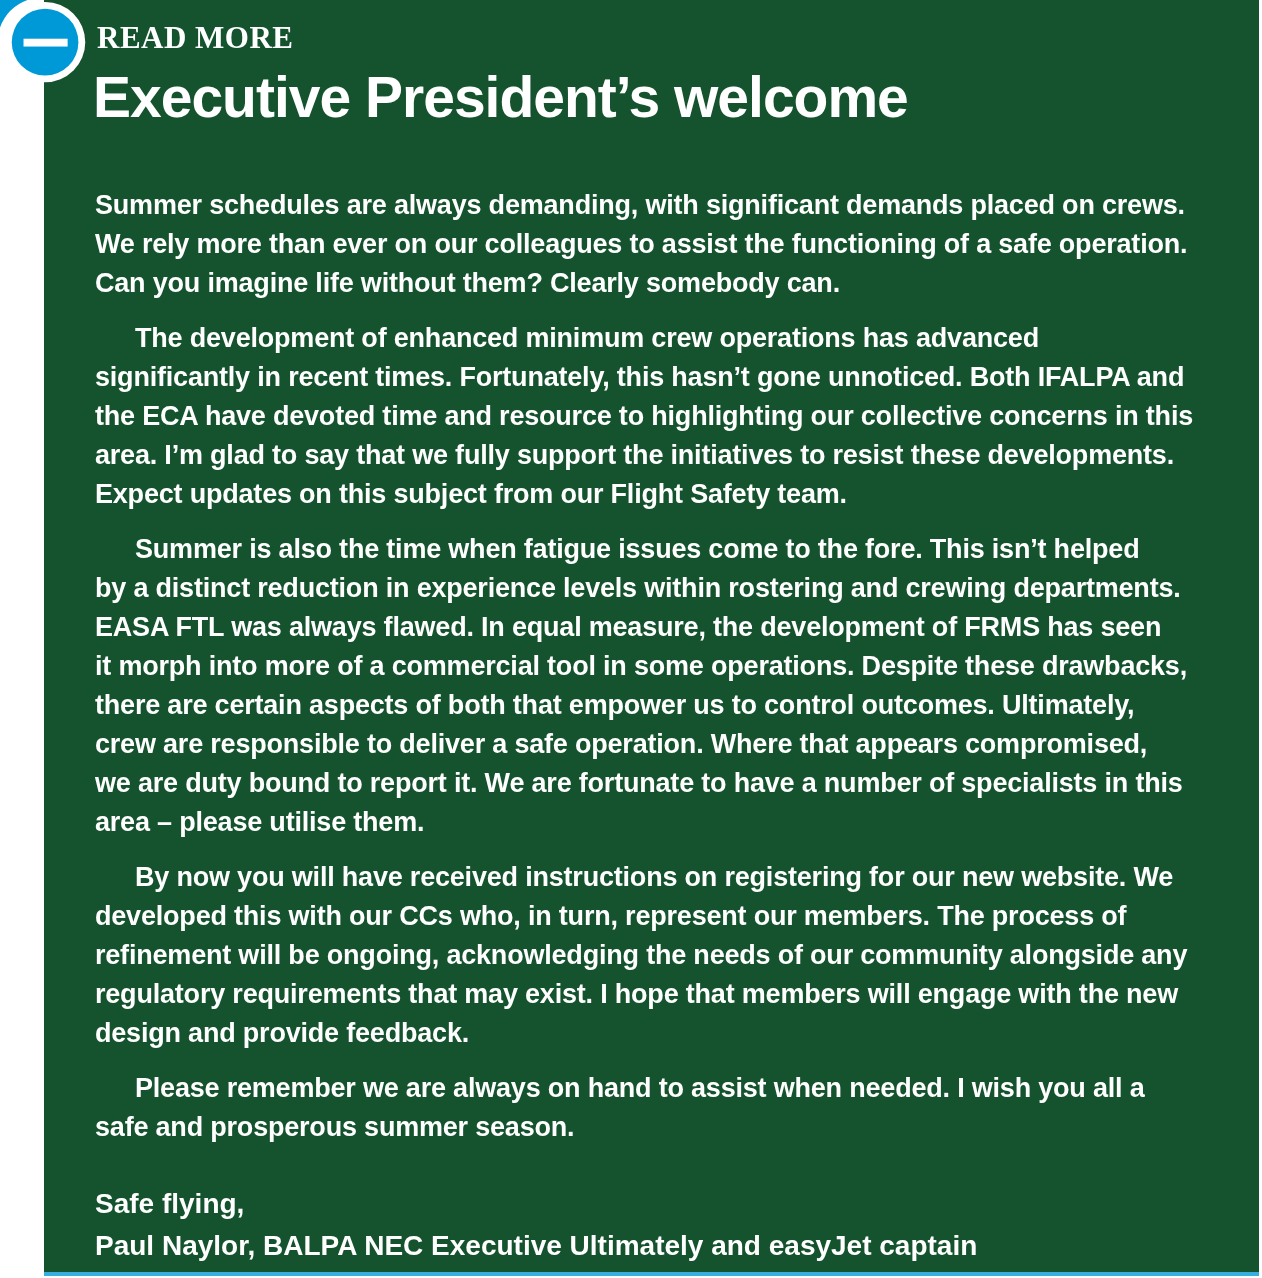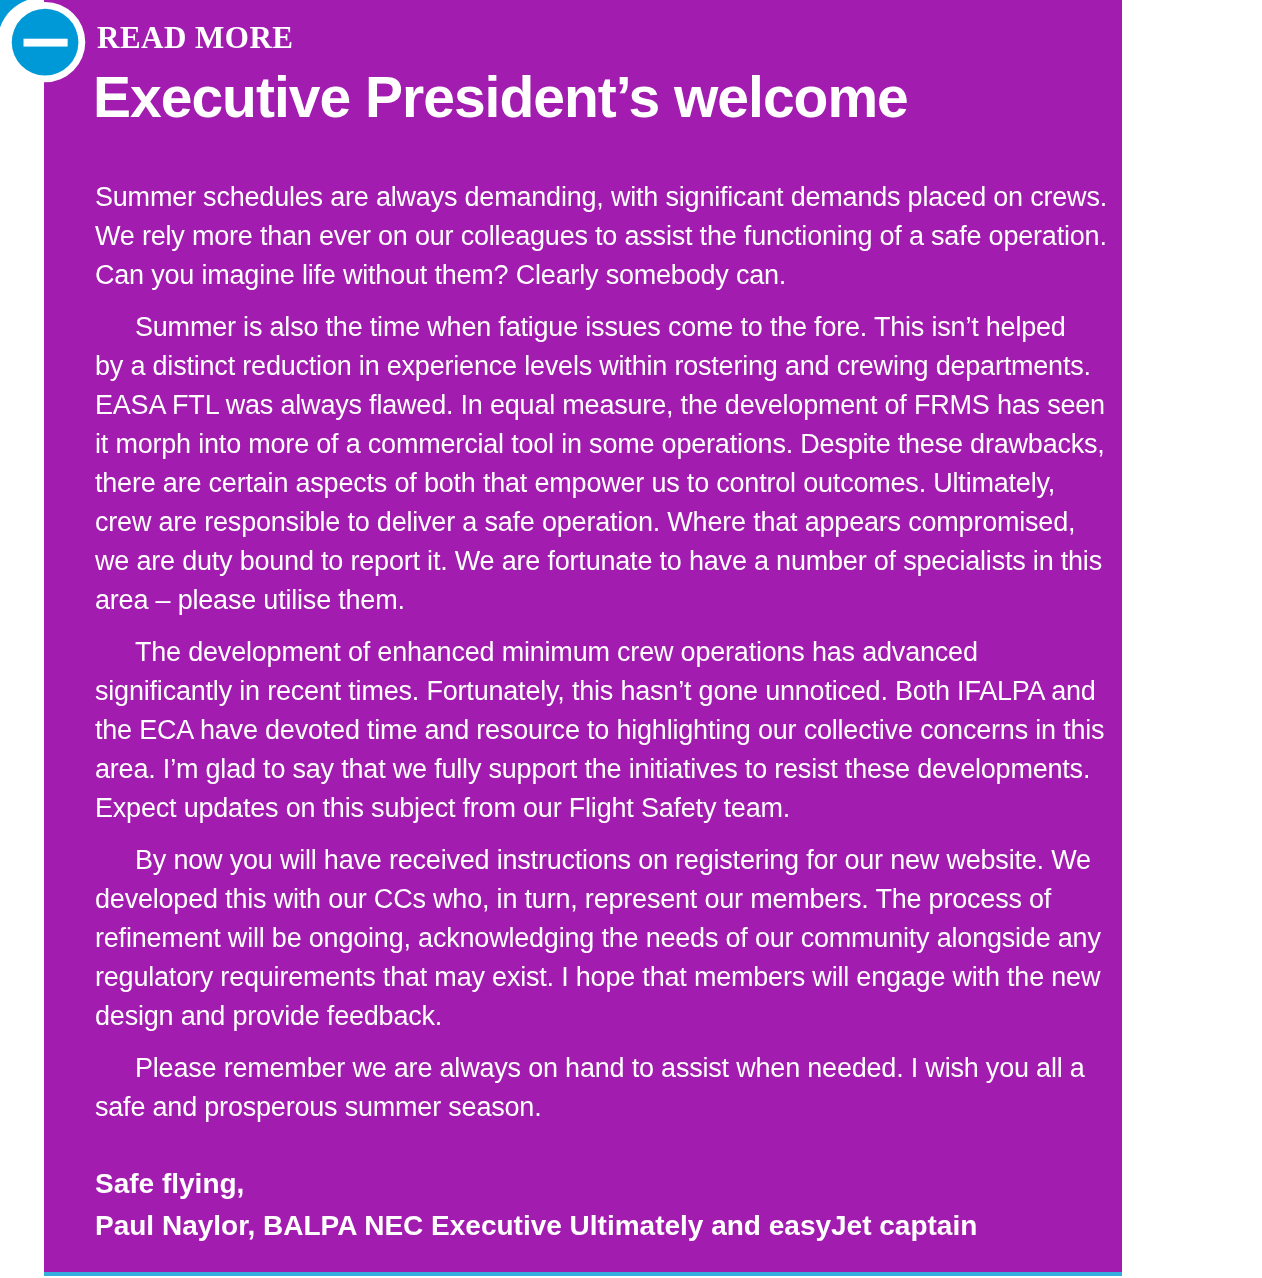--- a/index.html
+++ b/index.html
@@ -6,22 +6,22 @@
   body {
     width: 1262px; height: 1278px;
     background: #ffffff;
     font-family: "Liberation Sans", sans-serif;
     position: relative;
     overflow: hidden;
   }
   .panel {
     position: absolute;
     left: 44px; top: 0;
-    width: 1078px; height: 1276px;
-    background: #a21caf;
+    width: 1215px; height: 1276px;
+    background: #14532d;
     color: #ffffff;
   }
   .bottom-strip {
     position: absolute;
     left: 0; bottom: 0;
     width: 100%; height: 4px;
     background: #36aede;
   }
   .kicker {
     position: absolute;
@@ -47,22 +47,23 @@
   .article {
     position: absolute;
     left: 51px; top: 170px;
     width: 1148px;
     font-size: 27px;
     line-height: 39px;
     letter-spacing: -0.2px;
     color: #ffffff;
   }
   .para {
-    margin: 8px 0 13px 0;
+    margin: 16px 0 13px 0;
     white-space: pre-line;
+    font-weight: bold;
   }
   .para.indent { text-indent: 40px; }
   .signature {
     margin-top: 36px;
     font-weight: 700;
     font-size: 28px;
     line-height: 42px;
     letter-spacing: 0;
   }
   .icon {
@@ -78,33 +79,33 @@
   <div class="panel">
 
     <div class="kicker">READ MORE</div>
 
     <h1 class="title">Executive President’s welcome</h1>
 
     <div class="article">
       <p class="para">Summer schedules are always demanding, with significant demands placed on crews.
 We rely more than ever on our colleagues to assist the functioning of a safe operation.
 Can you imagine life without them? Clearly somebody can.</p>
+      <p class="para indent">The development of enhanced minimum crew operations has advanced
+significantly in recent times. Fortunately, this hasn’t gone unnoticed. Both IFALPA and
+the ECA have devoted time and resource to highlighting our collective concerns in this
+area. I’m glad to say that we fully support the initiatives to resist these developments.
+Expect updates on this subject from our Flight Safety team.</p>
       <p class="para indent">Summer is also the time when fatigue issues come to the fore. This isn’t helped
 by a distinct reduction in experience levels within rostering and crewing departments.
 EASA FTL was always flawed. In equal measure, the development of FRMS has seen
 it morph into more of a commercial tool in some operations. Despite these drawbacks,
 there are certain aspects of both that empower us to control outcomes. Ultimately,
 crew are responsible to deliver a safe operation. Where that appears compromised,
 we are duty bound to report it. We are fortunate to have a number of specialists in this
 area – please utilise them.</p>
-      <p class="para indent">The development of enhanced minimum crew operations has advanced
-significantly in recent times. Fortunately, this hasn’t gone unnoticed. Both IFALPA and
-the ECA have devoted time and resource to highlighting our collective concerns in this
-area. I’m glad to say that we fully support the initiatives to resist these developments.
-Expect updates on this subject from our Flight Safety team.</p>
       <p class="para indent">By now you will have received instructions on registering for our new website. We
 developed this with our CCs who, in turn, represent our members. The process of
 refinement will be ongoing, acknowledging the needs of our community alongside any
 regulatory requirements that may exist. I hope that members will engage with the new
 design and provide feedback.</p>
       <p class="para indent">Please remember we are always on hand to assist when needed. I wish you all a
 safe and prosperous summer season.</p>
 
       <div class="signature">
         <div>Safe flying,</div>

